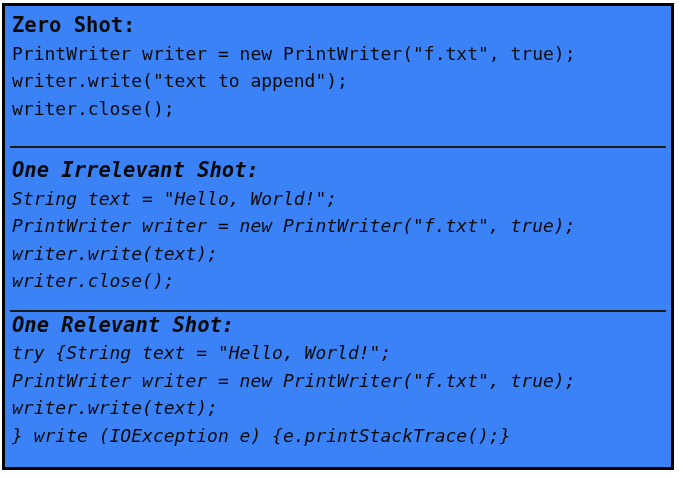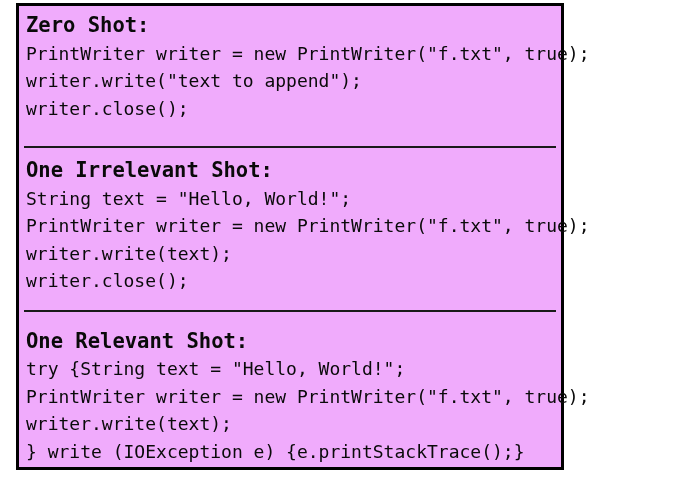--- a/index.html
+++ b/index.html
@@ -10,34 +10,34 @@
   .canvas {
     position: relative;
     width: 679px;
     height: 478px;
     background: #ffffff;
     overflow: hidden;
     font-family: "DejaVu Sans Mono", "Liberation Mono", monospace;
   }
   .frame {
     position: absolute;
-    left: 16px;
+    left: 2px;
     top: 3px;
-    width: 548px;
+    width: 672px;
     height: 467px;
     box-sizing: border-box;
     border: 3px solid #000000;
-    background: #f0abfc;
+    background: #3b82f6;
   }
   .shot {
     padding: 0 6px 0 7px;
   }
   .shot-1 { padding-top: 6px;  padding-bottom: 24px; }
-  .shot-2 { padding-top: 9px;  padding-bottom: 15px; }
-  .shot-3 { padding-top: 16px;  padding-bottom: 4px; }
+  .shot-2 { padding-top: 9px;  padding-bottom: 15px; font-style: italic; }
+  .shot-3 { padding-top: 0;  padding-bottom: 4px; font-style: italic; }
   .section-title {
     font-weight: bold;
     font-size: 20.5px;
     line-height: 27.5px;
     color: #0a0a0a;
     white-space: pre;
   }
   .code-line {
     font-size: 18px;
     line-height: 27.5px;

